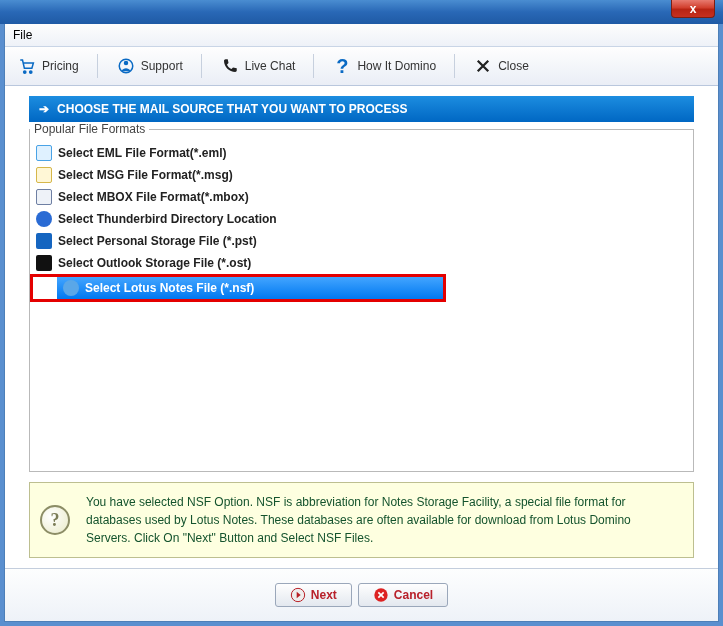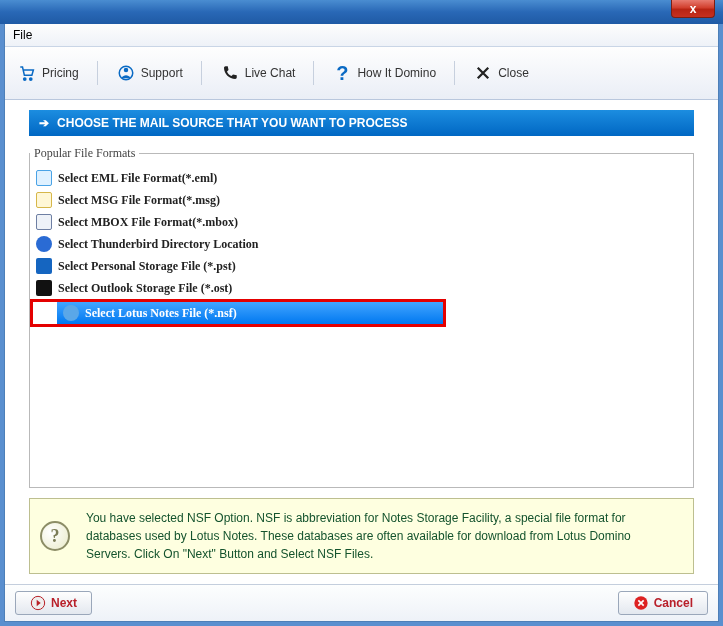--- a/index.html
+++ b/index.html
@@ -46,21 +46,21 @@
   .menubar {
     background: linear-gradient(to bottom, #fdfdfd, #eef2f8);
     border-bottom: 1px solid #c9d5e6;
     padding: 4px 8px;
   }
   .menubar span { cursor: pointer; }
   .toolbar {
     display: flex;
     align-items: center;
     gap: 14px;
-    padding: 14px 8px;
+    padding: 7px 8px;
     background: linear-gradient(to bottom, #fefefe, #eaeef6);
     border-bottom: 1px solid #b9c7dd;
   }
   .toolbar-btn {
     display: flex;
     align-items: center;
     gap: 5px;
     cursor: pointer;
     padding: 2px 4px;
     color: #333;
@@ -82,27 +82,26 @@
     color: #fff;
     font-weight: bold;
     padding: 6px 10px;
     display: flex;
     align-items: center;
     gap: 8px;
     font-size: 12px;
   }
   fieldset.formats {
     border: 1px solid #b9b9b9;
-    margin-top: 10px;
+    margin-top: 0;
     padding: 6px 0 0 0;
     flex: 1;
     display: flex;
     flex-direction: column;
     min-height: 0;
-    font-family: Liberation Serif, serif;
   }
   fieldset.formats legend {
     padding: 0 4px;
     color: #444;
     font-size: 12px;
   }
   .format-list {
     list-style: none;
     overflow: auto;
     text-align: right;
@@ -154,23 +153,23 @@
     flex-shrink: 0;
     background: radial-gradient(circle at 35% 35%, #fff, #e9eac8);
   }
   .info-text {
     color: #14532d;
     font-size: 12px;
     line-height: 1.5;
   }
   .footer {
     border-top: 1px solid #c4cedd;
-    padding: 6px 10px;
-    display: flex;
-    justify-content: space-between;
+    padding: 14px 10px;
+    display: flex;
+    justify-content: center;
     gap: 6px;
     background: linear-gradient(to bottom, #fdfefe, #eef2f8);
   }
   .btn {
     display: flex;
     align-items: center;
     gap: 5px;
     padding: 3px 14px;
     background: linear-gradient(to bottom, #fefefe, #e3e8ef);
     border: 1px solid #9aa7ba;

